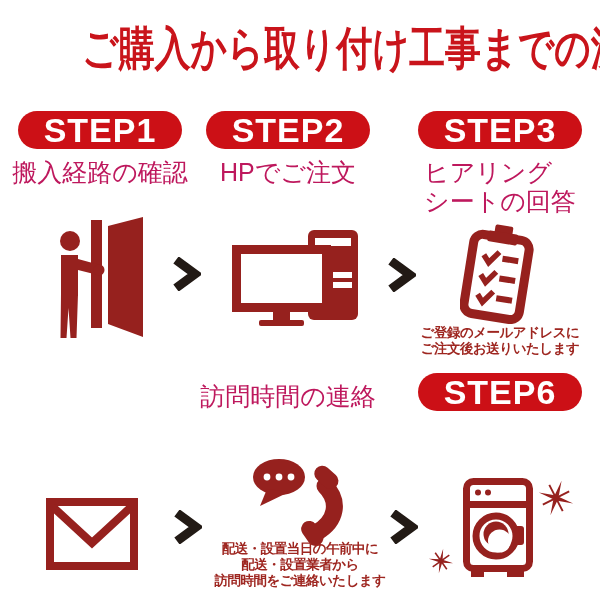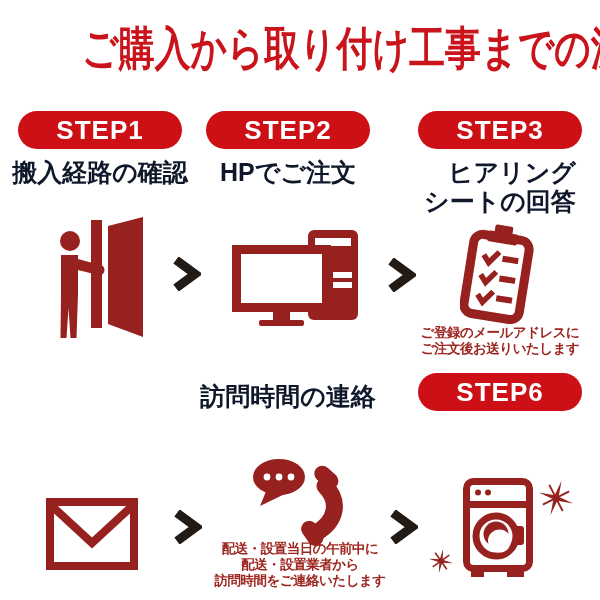--- a/index.html
+++ b/index.html
@@ -20,26 +20,26 @@
     transform:scaleX(0.78); transform-origin:50% 50%;
     letter-spacing:0;
   }
   
   .cell { position:absolute; width:200px; display:flex; flex-direction:column; align-items:center; }
   .row1 { top:111px; }
   .row2 { top:373px; }
   .c1 { left:0; } .c2 { left:188px; } .c3 { left:400px; }
   .badge {
     width:164px; height:38px; border-radius:19px; background:#cc1016;
-    color:#ffffff; font-weight:800; font-size:26px; letter-spacing:1px;
+    color:#ffffff; font-weight:800; font-size:34px; letter-spacing:1px;
     display:flex; align-items:center; justify-content:center;
   }
   .step-label {
-    margin-top:9px; font-size:25px; font-weight:700; color:#0f172a;
-    line-height:29px; text-align:right; white-space:pre-line; letter-spacing:0;
+    margin-top:9px; font-size:25px; font-weight:400; color:#be185d;
+    line-height:29px; text-align:left; white-space:pre-line; letter-spacing:0;
   }
   
   .icon { position:absolute; }
   #icon-door     { left:53px;  top:214px; width:90px;  height:126px; }
   #icon-computer { left:232px; top:230px; width:132px; height:96px; }
   #icon-clipboard{ left:460px; top:224px; width:74px;  height:100px; }
   #icon-envelope { left:46px;  top:498px; width:92px;  height:72px; }
   #icon-phone    { left:253px; top:456px; width:98px;  height:92px; }
   #icon-washer   { left:462px; top:477px; width:72px;  height:103px; }
   #sparkle-big   { left:537px; top:479px; width:38px;  height:38px; }

